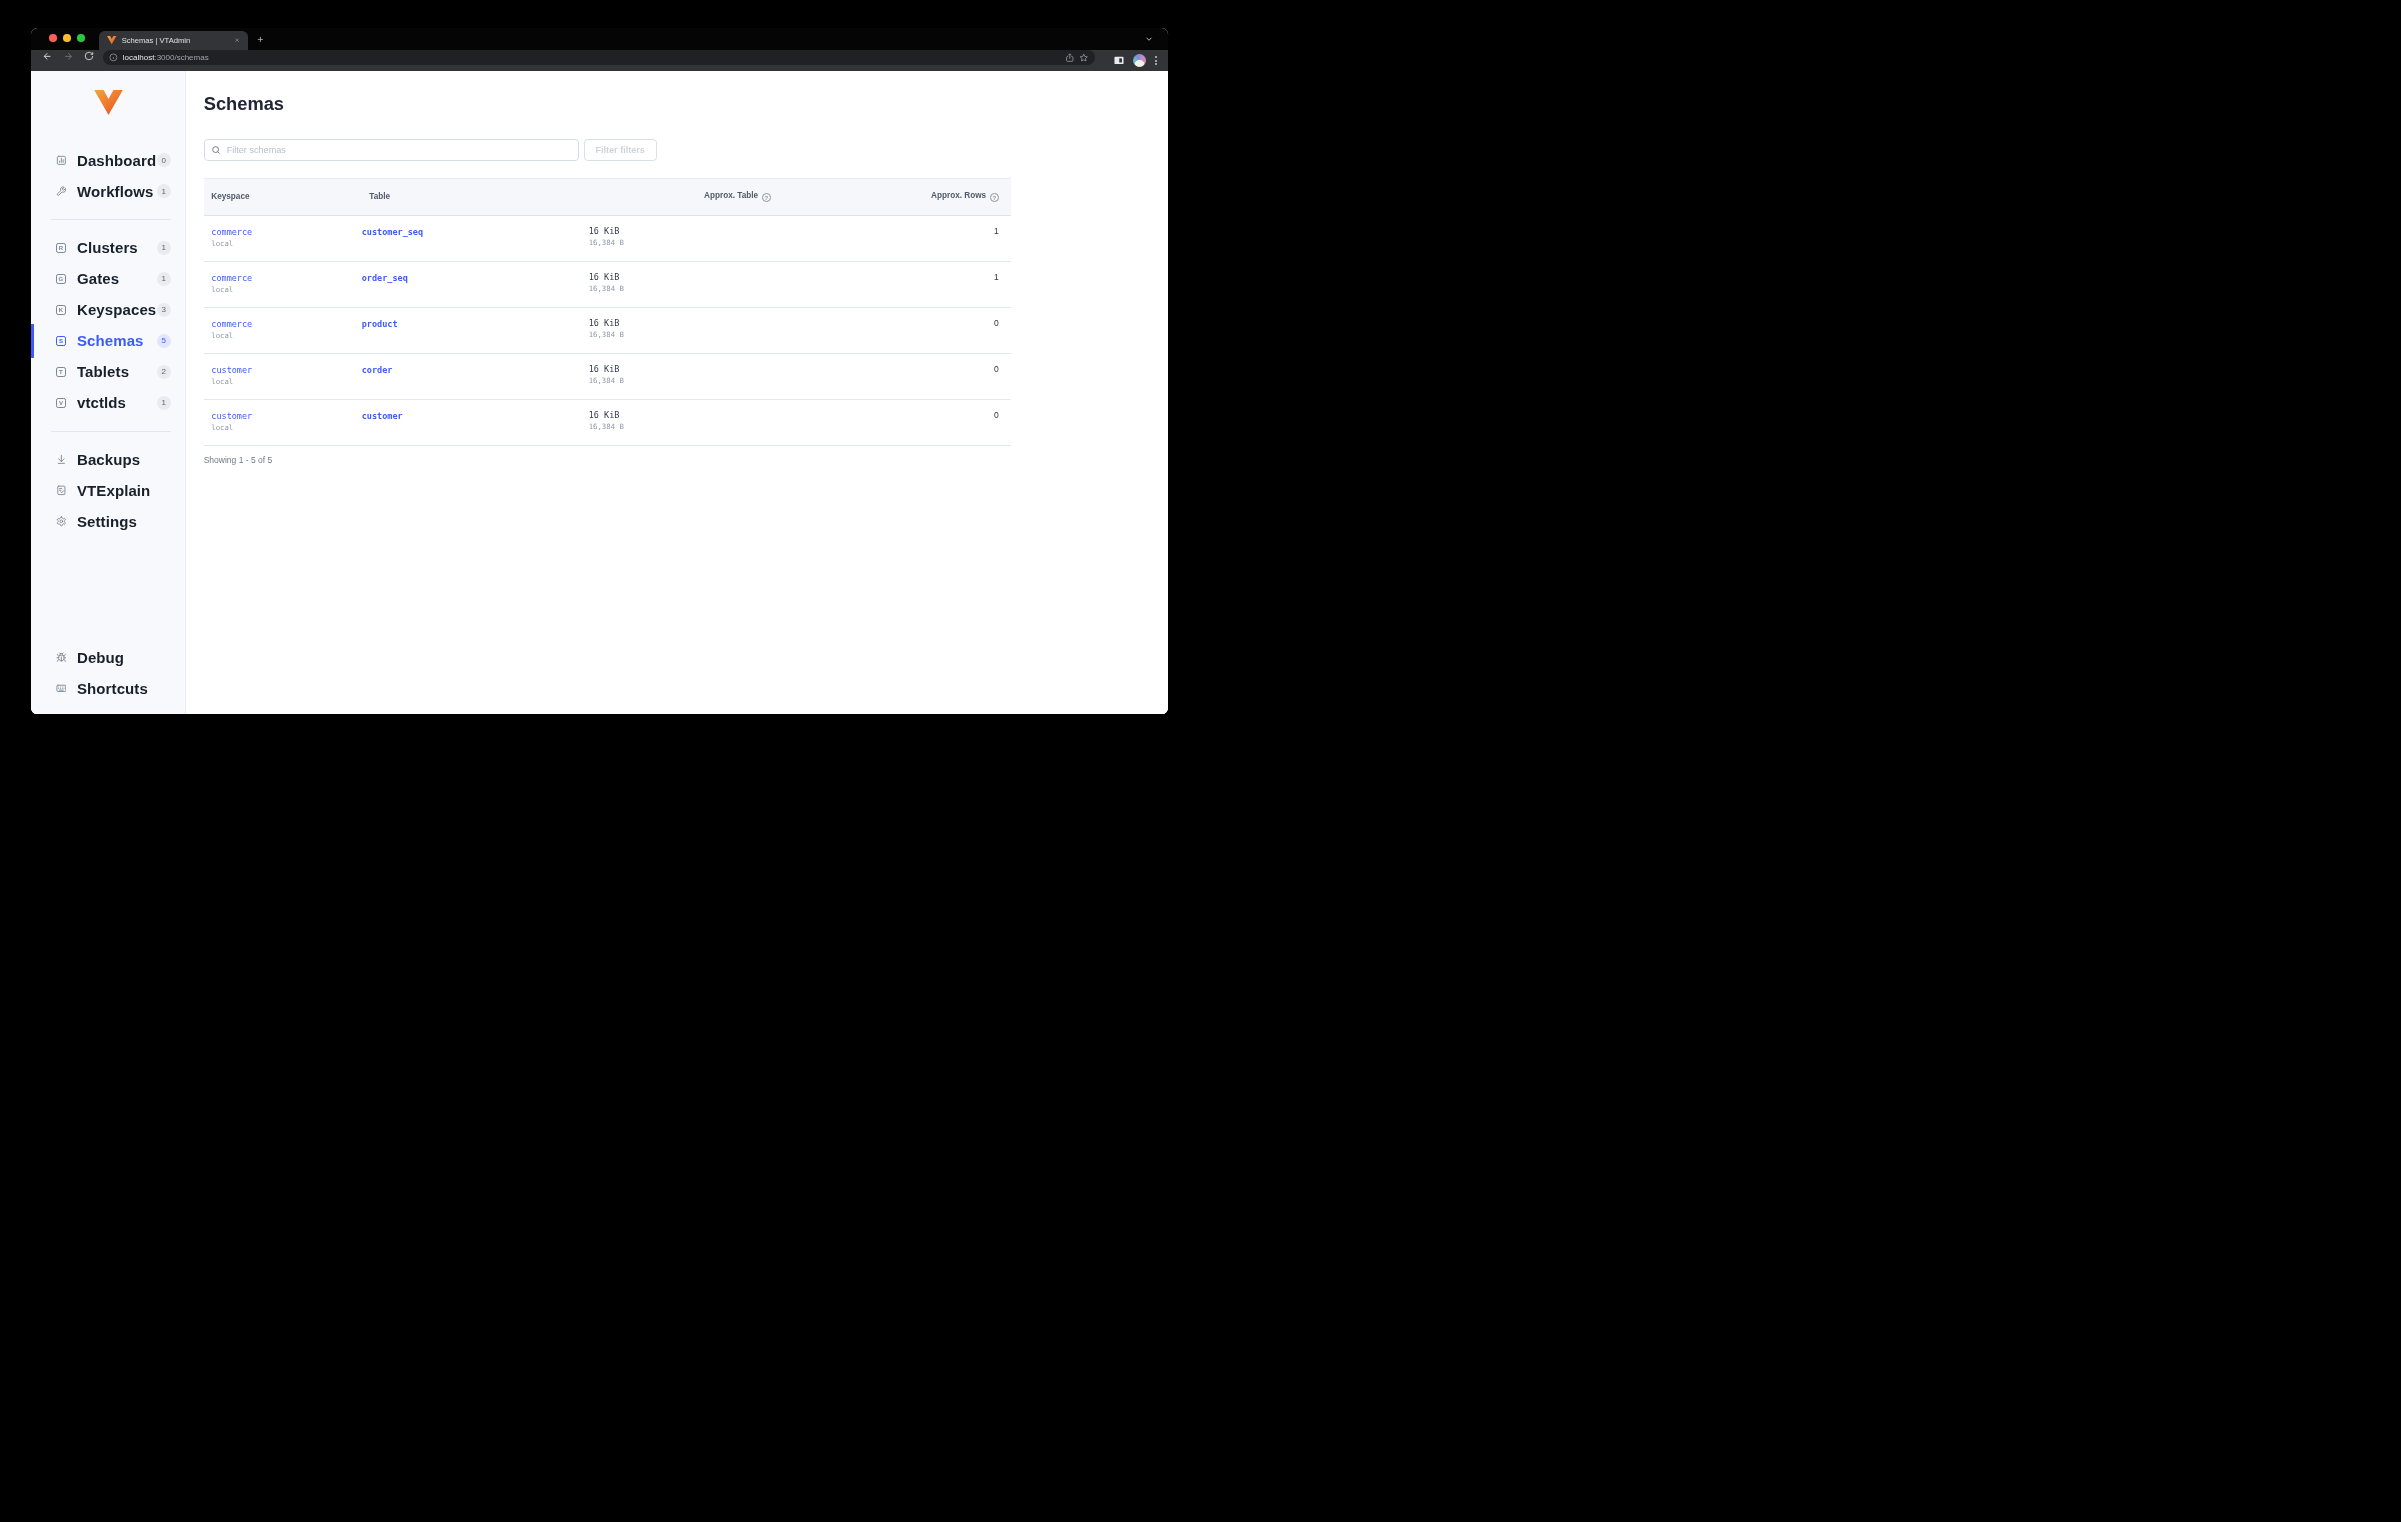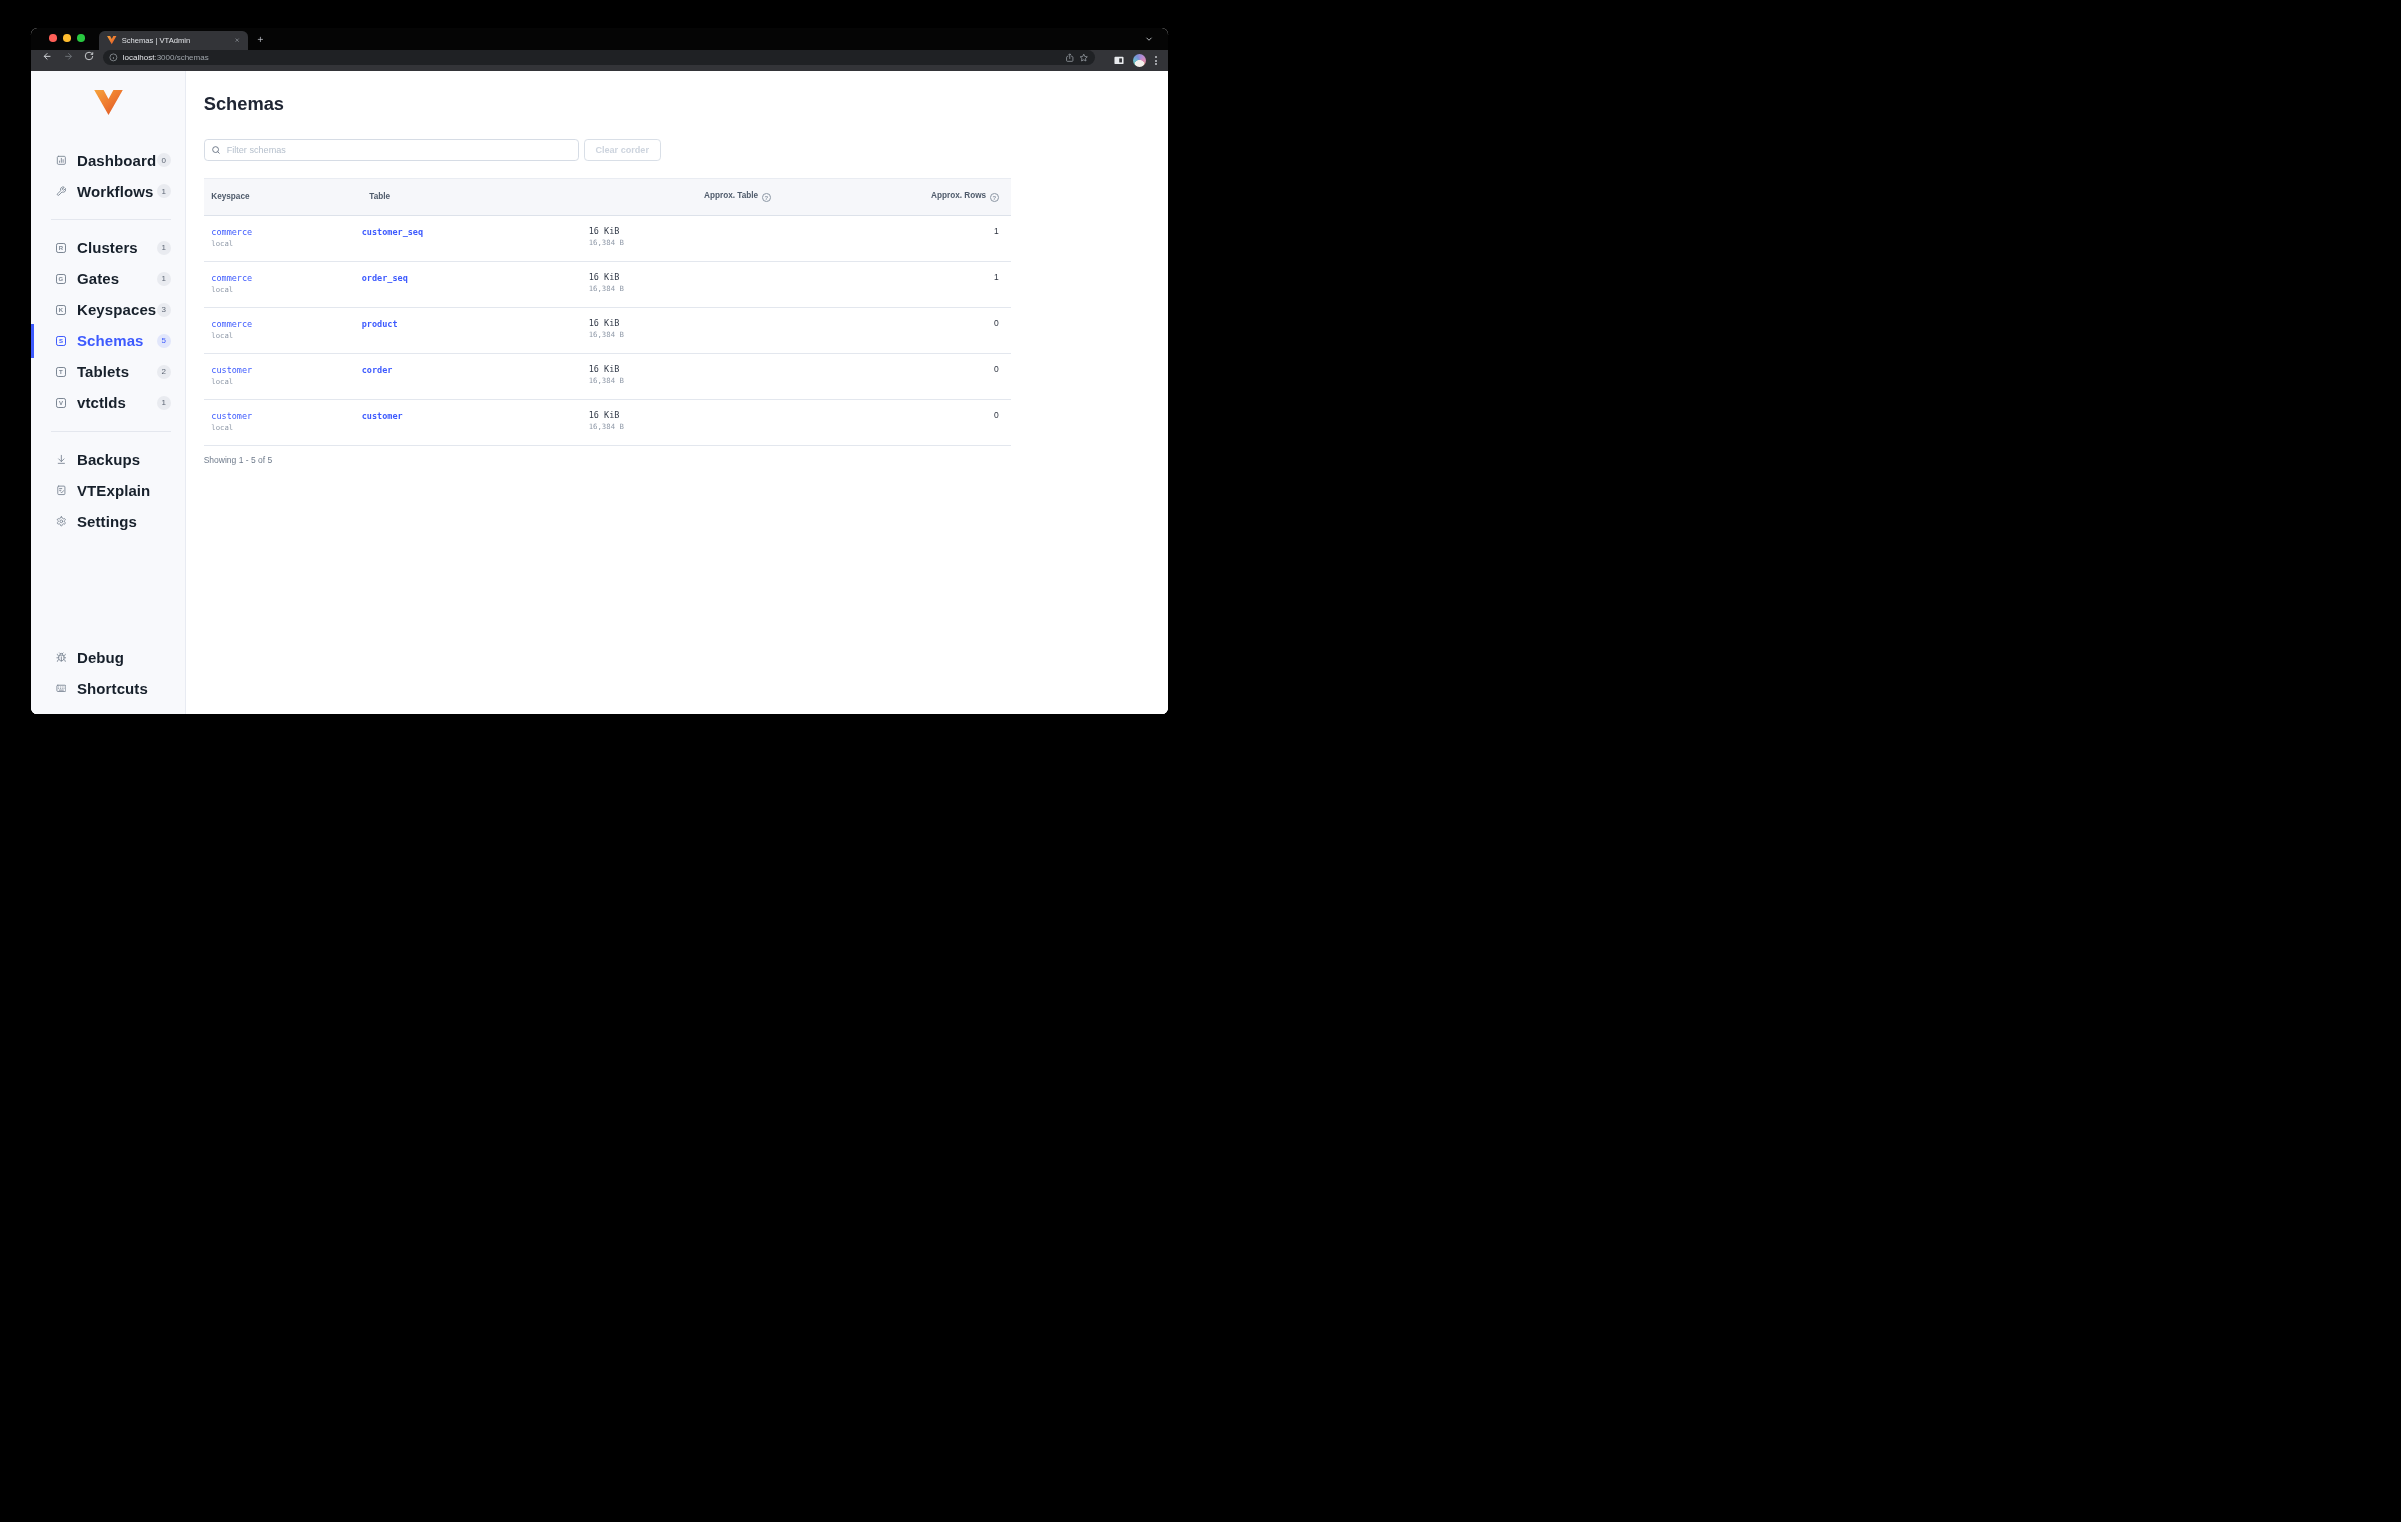--- a/index.html
+++ b/index.html
@@ -337,21 +337,21 @@
       <div class="controls">
         <div class="filter-wrap">
           <span class="search-icon">
             <svg width="10" height="10" viewBox="0 0 24 24" stroke="#5f6b7c" stroke-width="2.1" fill="none">
                 <circle cx="11" cy="11" r="7"></circle>
                 <path d="m20.5 20.5-4.5-4.5"></path>
               </svg>
           </span>
           <input class="filter-input" type="text" placeholder="Filter schemas" style="">
         </div>
-        <button class="clear-btn">Clear corder</button>
+        <button class="clear-btn">Filter filters</button>
       </div>
 
       <table class="schema">
         <colgroup>
             <col style="width:158px">
             <col style="width:227px">
             <col style="width:197px">
             <col style="width:225px">
           </colgroup>
         <thead>

